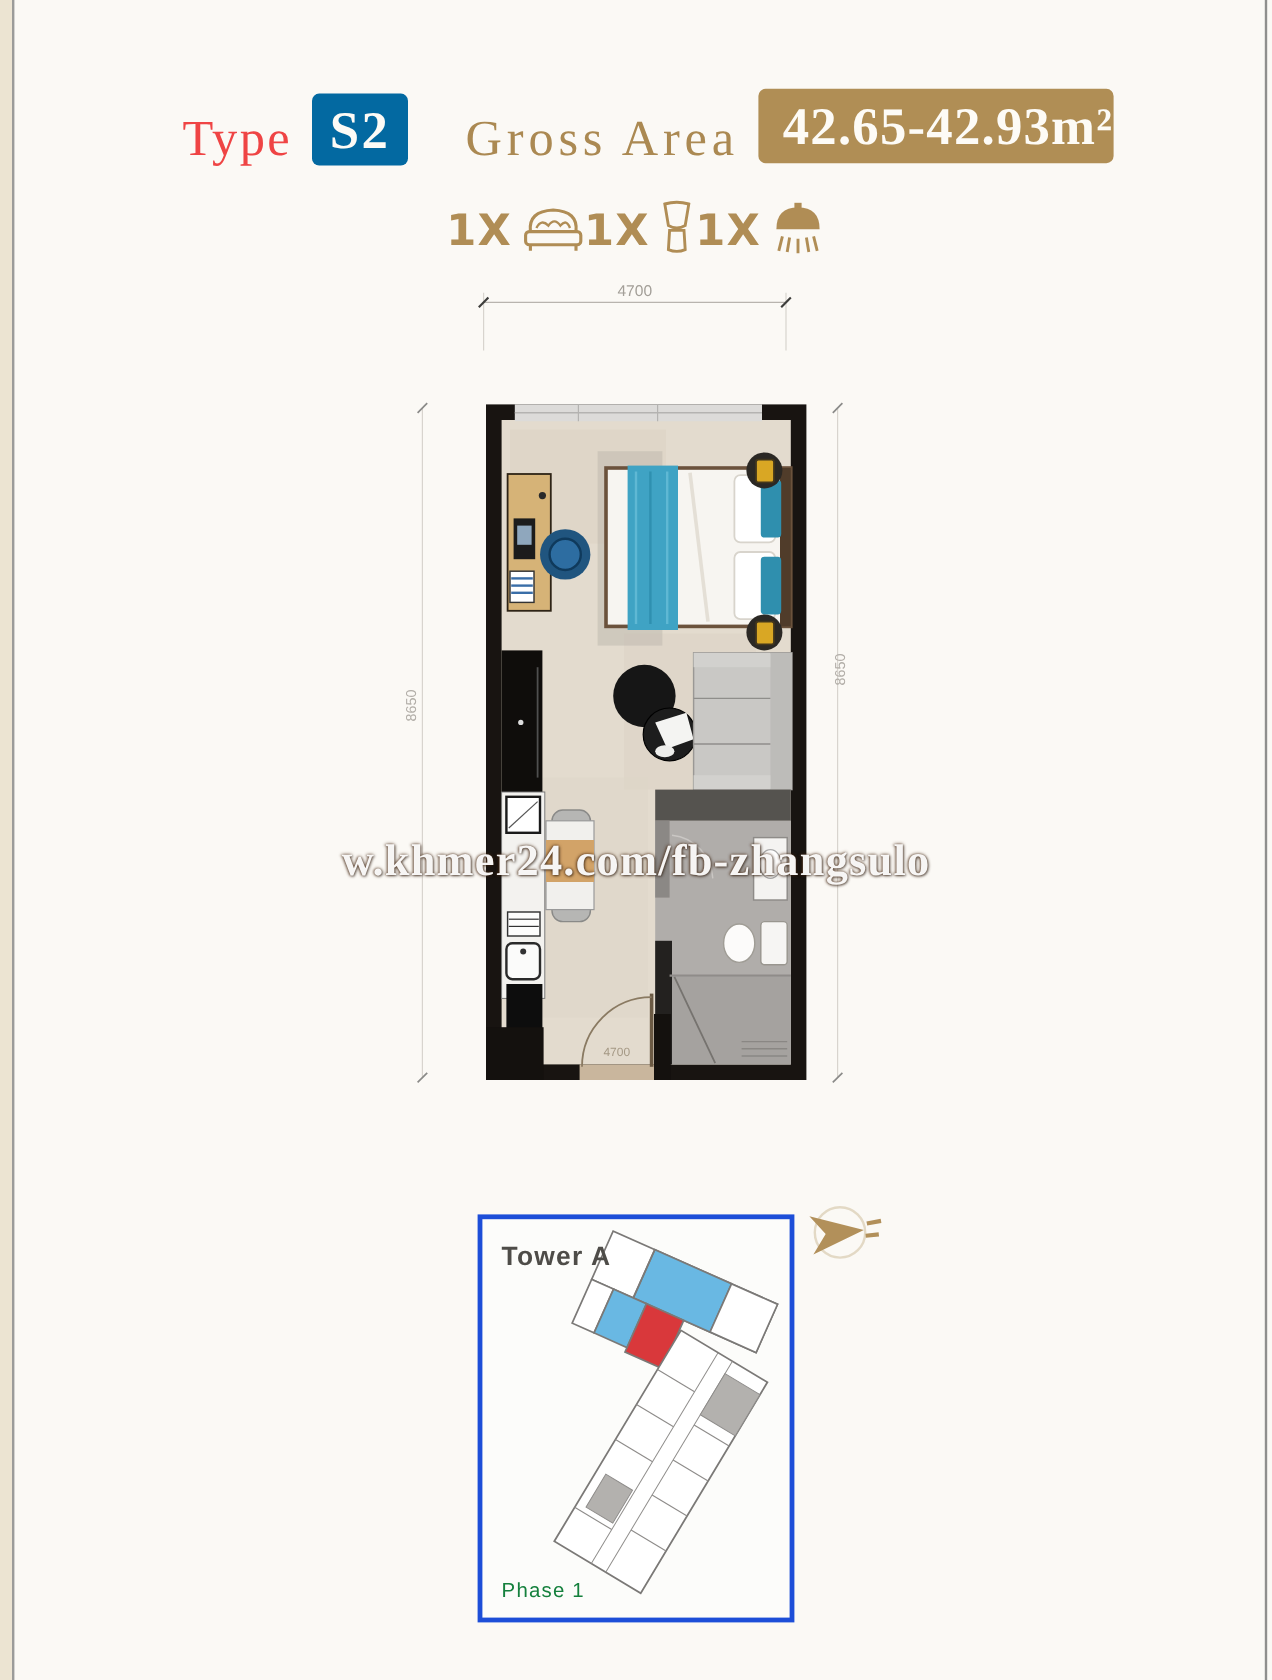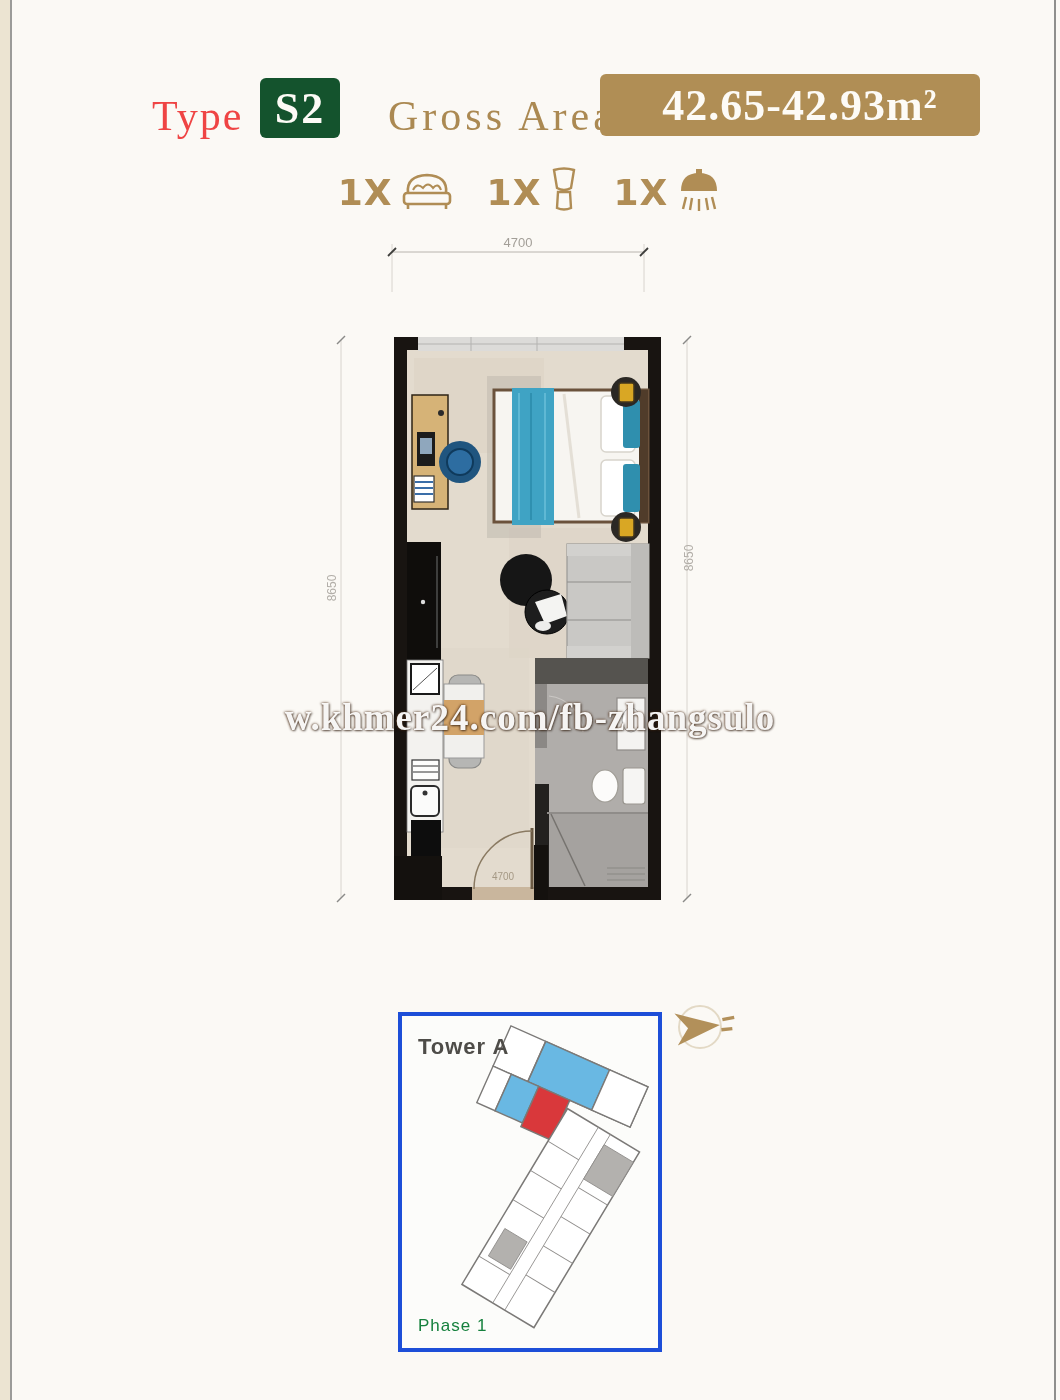--- a/index.html
+++ b/index.html
@@ -15,39 +15,39 @@
   .edge-line-right { position:absolute; left:1054px; top:0; width:2px; height:1400px; background:#8f8f8d; }
 
   
   .header { position:absolute; left:0; top:70px; width:1060px; height:80px; }
   .type-label {
     position:absolute; left:152px; top:22px;
     font-size:42px; color:#ef4444; letter-spacing:2px;
   }
   .type-badge {
     position:absolute; left:260px; top:8px; width:80px; height:60px;
-    background:#14532d; border-radius:6px;
+    background:#0369a1; border-radius:6px;
     display:flex; align-items:center; justify-content:center;
     color:#fdfbf6; font-size:44px; font-weight:bold; letter-spacing:2px;
   }
   .area-label {
     position:absolute; left:388px; top:22px;
     font-size:42px; color:#ab8952; letter-spacing:4px;
   }
   .area-badge {
-    position:absolute; left:600px; top:4px; width:380px; height:62px;
+    position:absolute; left:632px; top:4px; width:296px; height:62px;
     background:#b08e55; border-radius:6px;
     display:flex; align-items:center; justify-content:center;
     color:#fdfbf6; font-size:44px; font-weight:bold; letter-spacing:1px;padding-left:20px;
   }
 
   
   .features {
     position:absolute; left:0; top:162px; width:1060px; height:60px;
-    display:flex; justify-content:center; align-items:center; gap:34px;
+    display:flex; justify-content:center; align-items:center; 
   }
   .feature { display:flex; align-items:center; gap:8px; }
   .feature .count {
     font-family:"DejaVu Sans", sans-serif;
     font-size:36px; color:#b08d55; font-weight:600; letter-spacing:1px;
   }
 
   
   .watermark {
     position:absolute; left:0; top:696px; width:1060px;
@@ -68,21 +68,21 @@
     font-family:"Liberation Sans", sans-serif;
     font-size:22px; color:#4e4c48; letter-spacing:1px; font-weight:600;
   }
   .phase-label {
     position:absolute; left:16px; bottom:12px;
     font-family:"Liberation Sans", sans-serif;
     font-size:17px; color:#15803d; letter-spacing:1px;
   }
   .map-svg { position:absolute; left:0; top:0; }
 
-  .plan-wrap { position:absolute; left:319px; top:228px; width:390px; height:682px; }
+  .plan-wrap { position:absolute; left:330px; top:228px; width:390px; height:682px; }
   .compass { position:absolute; left:666px; top:996px; width:76px; height:64px; }
 </style>
 </head>
 <body>
 
 <div class="edge-strip"></div>
 <div class="edge-line-left"></div>
 <div class="edge-line-right"></div>
 
 <div class="header">

